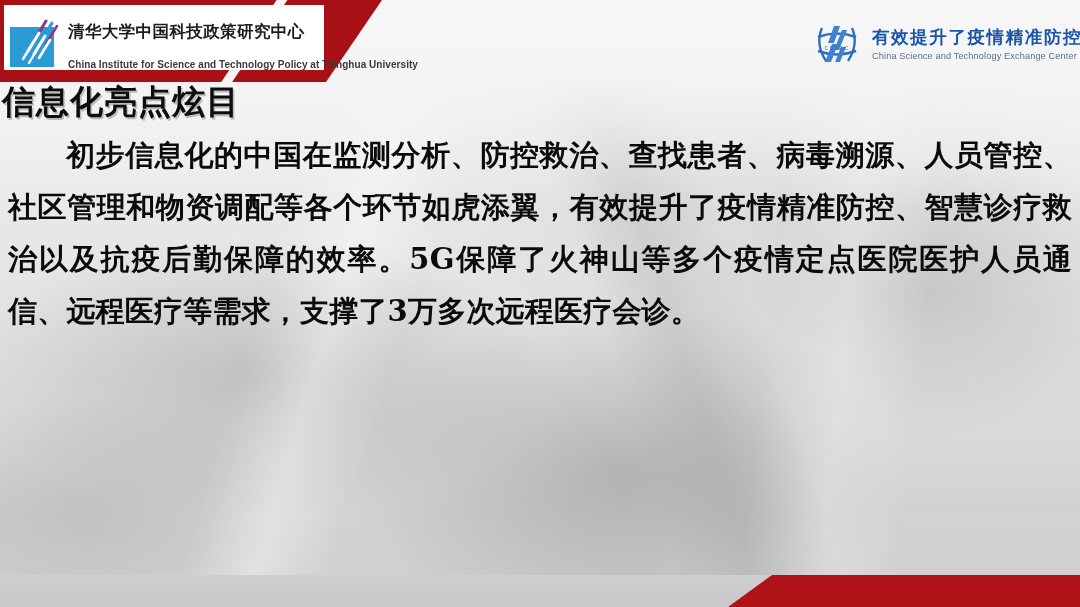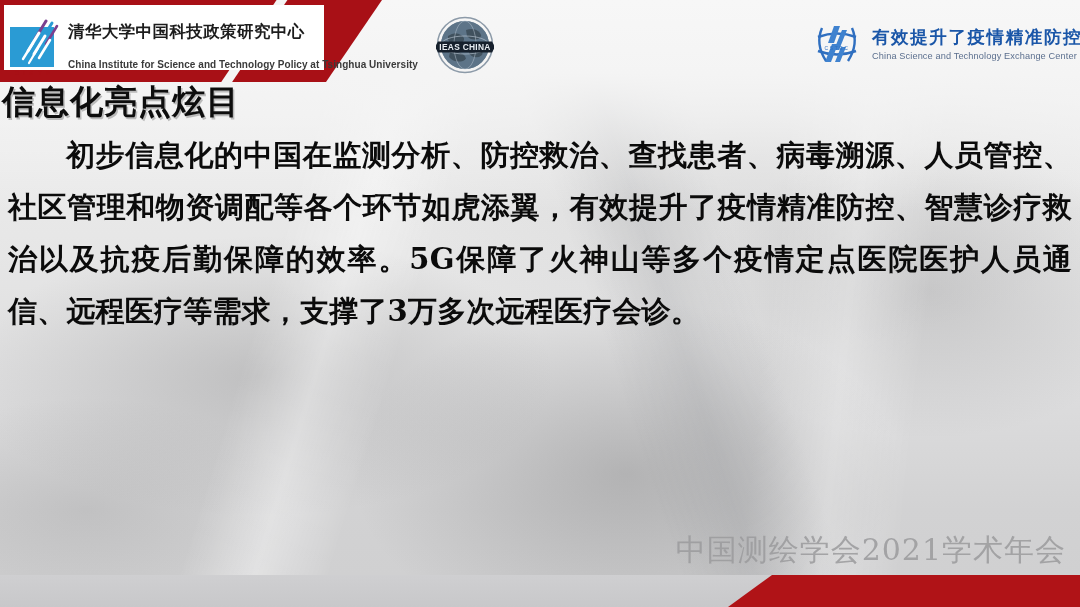--- a/index.html
+++ b/index.html
@@ -220,39 +220,20 @@
         </svg>
         <div class="tag">C I S T P</div>
       </div>
       <div class="cistp-text">
         <div class="cistp-cn">清华大学中国科技政策研究中心</div>
         <div class="cistp-en">China Institute for Science and Technology Policy at Tsinghua University</div>
       </div>
     </div>
 
     <div class="ieas">
-      <div class="ieas-globe">
-        <svg viewBox="0 0 58 58" width="58" height="58">
-          <circle cx="29" cy="29" r="27.5" fill="none" stroke="#8c9aa8" stroke-width="1.6"></circle>
-          <circle cx="29" cy="29" r="24" fill="#6f8496"></circle>
-          <path d="M5,29 a24,24 0 0 1 48,0 a24,24 0 0 1 -48,0" fill="#5d7488"></path>
-          <g fill="#3c4b57" opacity=".85">
-            <path d="M12,20 q7,-5 13,-1 q5,3 2,7 q-4,4 -10,2 q-6,-2 -5,-8z"></path>
-            <path d="M30,14 q9,-3 14,3 q3,4 -2,6 q-7,2 -11,-3z"></path>
-            <path d="M14,36 q8,-2 14,3 q4,4 -1,6 q-9,2 -14,-4z"></path>
-            <path d="M34,33 q8,-3 12,2 q2,4 -3,6 q-8,1 -10,-4z"></path>
-          </g>
-          <ellipse cx="29" cy="29" rx="24" ry="9" fill="none" stroke="#b9c6d2" stroke-width=".9" opacity=".7"></ellipse>
-          <ellipse cx="29" cy="29" rx="11" ry="24" fill="none" stroke="#b9c6d2" stroke-width=".9" opacity=".55"></ellipse>
-          <rect x="2" y="25.5" width="54" height="11" fill="#16202c"></rect>
-          <text x="29" y="34" font-family="Liberation Sans, sans-serif" font-size="8.4" font-weight="700" fill="#e8edf2" text-anchor="middle" letter-spacing="0.3">IEAS CHINA</text>
-          <polygon points="2,25.5 2,36.5 -1,31" fill="#16202c"></polygon>
-          <polygon points="56,25.5 56,36.5 59,31" fill="#16202c"></polygon>
-        </svg>
-      </div>
     </div>
 
     <div class="cstec">
       <div class="cstec-mark">
         <svg viewBox="0 0 50 48" width="50" height="48">
           <g stroke="#2f6fc0" fill="none" stroke-width="2.4">
             <path d="M10,8 q-7,16 4,33"></path>
             <path d="M40,8 q7,16 -4,33"></path>
             <path d="M6,17 q19,-7 38,0"></path>
             <path d="M6,31 q19,7 38,0"></path>
@@ -273,16 +254,15 @@
     </div>
   </div>
 
   <h1 class="slide-title">信息化亮点炫目</h1>
 
   <div class="body-copy">
     <p>初步信息化的中国在监测分析、防控救治、查找患者、病毒溯源、人员管控、社区管理和物资调配等各个环节如虎添翼，有效提升了疫情精准防控、智慧诊疗救治以及抗疫后勤保障的效率。5G保障了火神山等多个疫情定点医院医护人员通信、远程医疗等需求，支撑了3万多次远程医疗会诊。</p>
   </div>
 
   <div class="footer-base"></div>
-  <div class="footer-watermark">中国测绘学会2021学术年会</div>
   <div class="footer-bar"></div>
 
 </div>
 
 </body></html>

